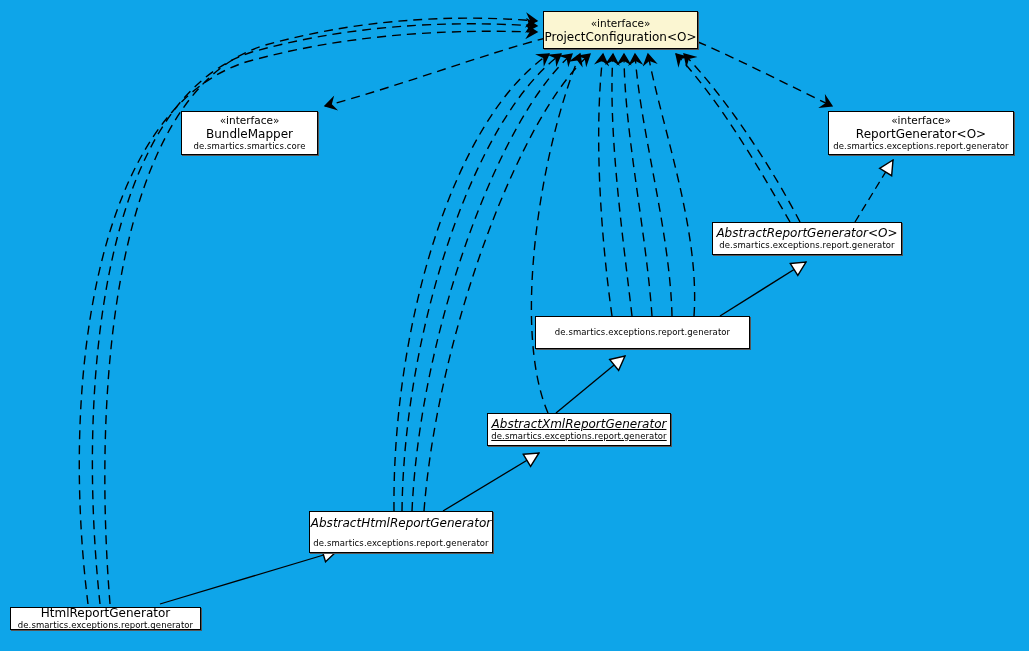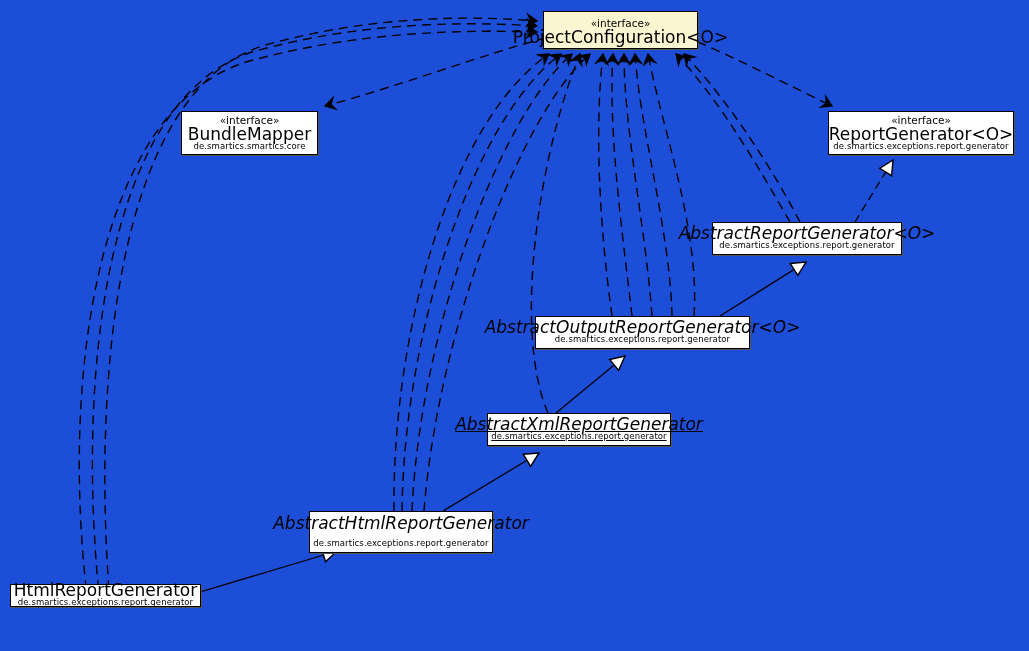--- a/index.html
+++ b/index.html
@@ -4,21 +4,21 @@
 <style>
   html, body {
     margin: 0;
     padding: 0;
     background: #ffffff;
   }
   #diagram-root {
     position: relative;
     width: 1029px;
     height: 651px;
-    background: #1d4ed8;
+    background: #0ea5e9;
     font-family: "DejaVu Sans", sans-serif;
     overflow: hidden;
   }
   #edge-layer {
     position: absolute;
     left: 0;
     top: 0;
     width: 1029px;
     height: 651px;
   }
@@ -38,21 +38,21 @@
   .uml-box.highlight {
     background: #fbf6d2;
   }
   .stereotype {
     font-size: 10.5px;
     color: #000;
     line-height: 13px;
     white-space: nowrap;
   }
   .cls-name {
-    font-size: 17px;
+    font-size: 12px;
     color: #000;
     line-height: 14px;
     white-space: nowrap;
   }
   .cls-name.abstract {
     font-style: italic;
   }
   .pkg-name {
     font-size: 8.5px;
     color: #000;
@@ -168,32 +168,31 @@
     <div class="cls-name">ReportGenerator&lt;O&gt;</div>
     <div class="pkg-name">de.smartics.exceptions.report.generator</div>
   </div>
 
   <div class="uml-box" style="left:712px; top:222px; width:190px; height:33px;">
     <div class="cls-name abstract">AbstractReportGenerator&lt;O&gt;</div>
     <div class="pkg-name">de.smartics.exceptions.report.generator</div>
   </div>
 
   <div class="uml-box" style="left:535px; top:316px; width:215px; height:33px;">
-    <div class="cls-name abstract">AbstractOutputReportGenerator&lt;O&gt;</div>
     <div class="pkg-name">de.smartics.exceptions.report.generator</div>
   </div>
 
   <div class="uml-box" style="left:487px; top:413px; width:184px; height:33px;text-decoration:underline;">
     <div class="cls-name abstract">AbstractXmlReportGenerator</div>
     <div class="pkg-name">de.smartics.exceptions.report.generator</div>
   </div>
 
   <div class="uml-box" style="left:309px; top:511px; width:184px; height:42px;gap:8px;">
     <div class="cls-name abstract">AbstractHtmlReportGenerator</div>
     <div class="pkg-name">de.smartics.exceptions.report.generator</div>
   </div>
 
-  <div class="uml-box" style="left:10px; top:584px; width:191px; height:23px;">
+  <div class="uml-box" style="left:10px; top:607px; width:191px; height:23px;">
     <div class="cls-name">HtmlReportGenerator</div>
     <div class="pkg-name">de.smartics.exceptions.report.generator</div>
   </div>
 
 </div>
 
 </body></html>

